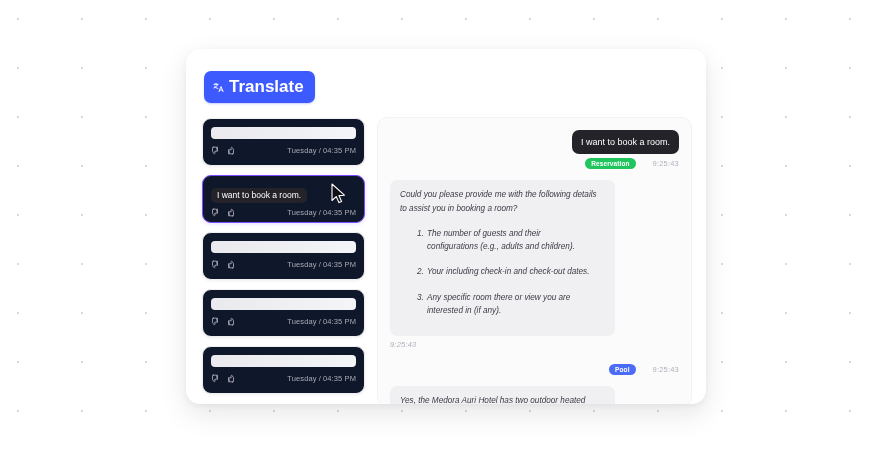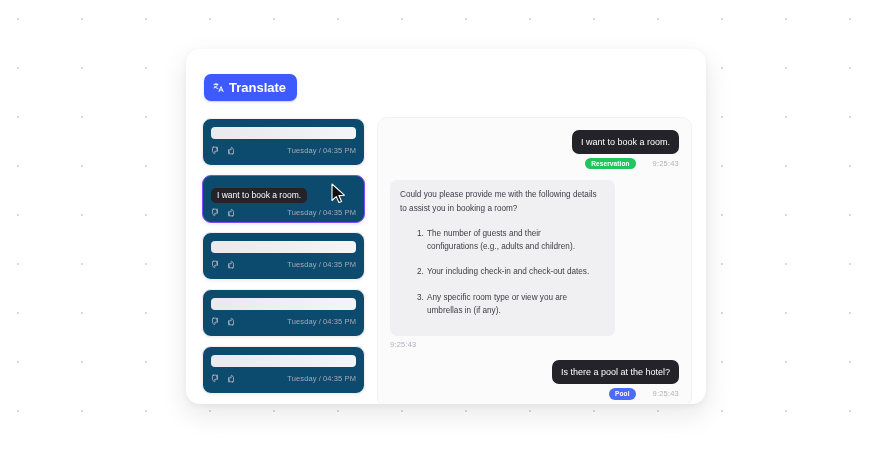--- a/index.html
+++ b/index.html
@@ -48,21 +48,21 @@
   }
   .translate-btn {
     display: inline-flex;
     align-items: center;
     gap: 5px;
     background: #3d5afe;
     color: #ffffff;
     border: none;
     border-radius: 7px;
     padding: 6px 11px 6px 9px;
-    font-size: 13px;
+    font-size: 17px;
     font-weight: 600;
     font-family: "Liberation Sans", sans-serif;
     cursor: pointer;
     box-shadow: 0 1px 2px rgba(61,90,254,0.3);
   }
   .translate-btn svg { display: block; }
 
   
   .app-body {
     display: flex;
@@ -75,21 +75,21 @@
   .conv-list {
     width: 165px;
     flex: 0 0 165px;
     display: flex;
     flex-direction: column;
     gap: 9px;
     padding-top: 1px;
     padding-left: 2px;
   }
   .conv-card {
-    background: #0c4a6e;
+    background: #0f172a;
     border: 1px solid #f0f0f3;
     border-radius: 9px;
     box-shadow: 0 1px 3px rgba(23,23,40,0.07);
     padding: 8px 8px 6px 8px;
     height: 48px;
     position: relative;
     cursor: pointer;
   }
   .conv-card.selected {
     border: 1.6px solid #7c4dff;
@@ -130,21 +130,21 @@
     flex: 1;
     background: #fbfbfc;
     border: 1px solid #f2f2f5;
     border-radius: 10px;
     padding: 12px 12px 0 12px;
     overflow: hidden;
     position: relative;
   }
   .msg-row { display: flex; margin-bottom: 11px; }
   .msg-row.user { justify-content: flex-end; flex-direction: column; align-items: flex-end; }
-  .msg-row.bot  { justify-content: center; flex-direction: column; align-items: flex-start; }
+  .msg-row.bot  { justify-content: center; flex-direction: column; align-items: flex-start; font-style: italic; }
 
   .bubble-user {
     background: #232329;
     color: #ffffff;
     font-size: 9px;
     border-radius: 7px;
     padding: 6px 9px;
     max-width: 78%;
     line-height: 1.35;
   }
@@ -337,30 +337,29 @@
           <span class="msg-time">9:25:43</span>
         </div>
       </div>
 
       <div class="msg-row bot">
         <div class="bubble-bot">
           <p>Could you please provide me with the following details to assist you in booking a room?</p>
           <ol>
             <li>The number of guests and their configurations (e.g., adults and children).</li>
             <li>Your including check-in and check-out dates.</li>
-            <li>Any specific room type or view you are umbrellas in (if any).</li>
+            <li>Any specific room there or view you are interested in (if any).</li>
           </ol>
         </div>
         <div class="meta-row">
           <span class="msg-time">9:25:43</span>
         </div>
       </div>
 
       <div class="msg-row user">
-        <div class="bubble-user">Is there a pool at the hotel?</div>
         <div class="meta-row">
           <span class="tag pool">Pool</span>
           <span class="msg-time">9:25:43</span>
         </div>
       </div>
 
       <div class="msg-row bot">
         <div class="bubble-bot">
           <p>Yes, the Medora Auri Hotel has two outdoor heated swimming pools, both including a sunbathing area with deck chairs, sun lounges, and beach umbrellas. The swimming pool for adults covers an area of 200 m², while the one for children is 180 m². The pools are open daily from 8 am to 8 pm, and the use of sun lounges by the swimming pool is free of charge for all guests.</p>
         </div>

